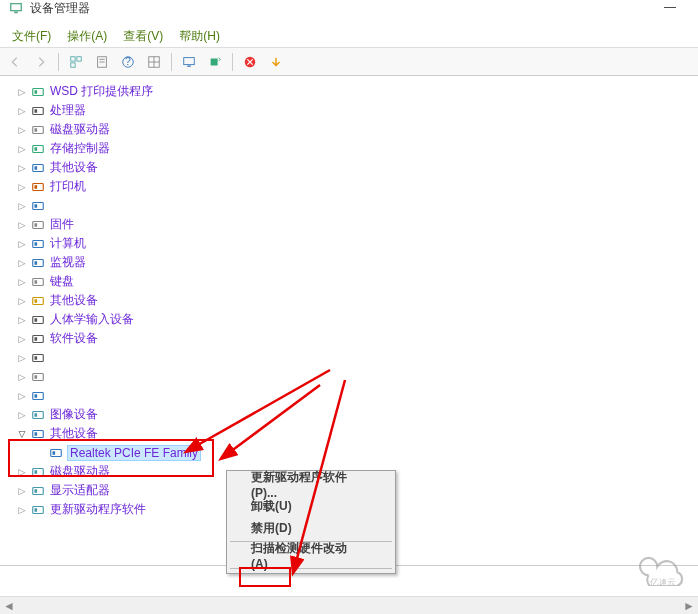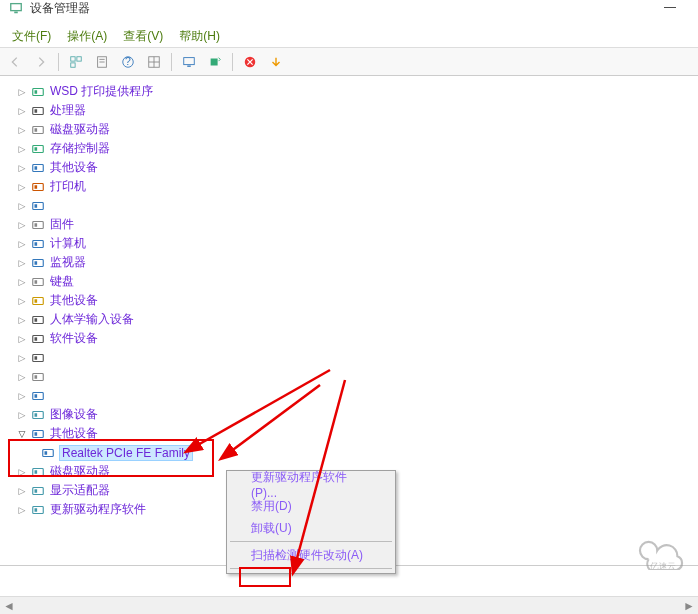--- a/index.html
+++ b/index.html
@@ -12,28 +12,28 @@
 .menu-bar .menu-item { padding: 2px 8px; color: #4d7c0f; }
 .toolbar { height: 28px; display: flex; align-items: center; gap: 4px; padding: 2px 4px; border-bottom: 1px solid #ccc; background: #f8f8f8; }
 .toolbar .tbtn { width: 22px; height: 22px; display: inline-flex; align-items: center; justify-content: center; border: 1px solid transparent; color: #444; }
 .toolbar .tbtn.disabled { color: #bbb; }
 .toolbar .sep { width: 1px; height: 18px; background: #ccc; margin: 0 2px; }
 .tree { padding: 6px 0 6px 8px; overflow: auto; height: 490px; border-bottom: 1px solid #ccc; position: relative; }
 .node { display: flex; align-items: center; height: 19px; white-space: nowrap; position: relative; }
 .toggle { width: 12px; height: 12px; margin-left: 8px; margin-right: 2px; display: inline-flex; align-items: center; justify-content: center; color: #888; font-size: 9px; }
 .nicon { width: 16px; height: 16px; margin-right: 4px; display: inline-flex; align-items: center; justify-content: center; }
 .label { color: #6d28d9; }
-.child { padding-left: 10px; text-align: right; }
+.child { padding-left: 18px; text-align: right; }
 .highlight-box { border: 2px solid #e60000; position: absolute; pointer-events: none; }
 .arrow-svg { position: absolute; top: 0; left: 0; width: 698px; height: 614px; pointer-events: none; }
 .context-menu { position: absolute; background: #f0f0f0; border: 1px solid #a0a0a0; box-shadow: 2px 2px 3px rgba(0,0,0,.25); padding: 2px; }
-.context-menu .mi { padding: 4px 30px 4px 22px; color: #8b5cf6; height: 22px; display: flex; align-items: center; }
+.context-menu .mi { padding: 4px 30px 4px 22px; color: #404040; height: 22px; display: flex; align-items: center; font-weight: bold; }
 .context-menu .sep { height: 1px; background: #bcbcbc; margin: 2px 1px; }
 .ctx-highlight { position: absolute; border: 2px solid #e60000; pointer-events: none; }
-.watermark { position: absolute; right: 6px; bottom: 44px; width: 58px; height: 36px; opacity: .6; }
+.watermark { position: absolute; right: 6px; bottom: 28px; width: 58px; height: 36px; opacity: .6; }
 .watermark svg { width: 100%; height: 100%; }
 .sel-blue { background: #cce8ff; outline: 1px solid #99d1ff; padding: 0 2px; }
 .scrollbar-h { position: absolute; left: 0; right: 0; bottom: 0; height: 18px; background: #f0f0f0; border-top: 1px solid #dcdcdc; display:flex; align-items:center; justify-content:space-between; }
 .scrollbar-h .sbtn { width:18px; height:18px; display:flex; align-items:center; justify-content:center; color:#888; }
 </style>
 </head>
 <body>
 
 <div class="title-bar">
   <span class="icon">
@@ -343,22 +343,22 @@
           <rect x="2" y="4" width="12" height="8" rx="1" fill="none" stroke="#49a" stroke-width="1.3"></rect>
           <rect x="4" y="6" width="3" height="4" fill="#49a"></rect>
         </svg>
       </span>
       <span class="label">更新驱动程序软件</span>
     </div>
   </div>
 
 <div class="context-menu" style="left:226px; top:470px; width:170px;">
   <div class="mi">更新驱动程序软件(P)...</div>
+  <div class="mi">卸载(U)</div>
   <div class="mi">禁用(D)</div>
-  <div class="mi">卸载(U)</div>
   <div class="sep"></div>
   <div class="mi">扫描检测硬件改动(A)</div>
   <div class="sep"></div>
 </div>
 
 <div class="highlight-box" style="left:8px; top:439px; width:206px; height:38px;"></div>
 <div class="ctx-highlight" style="left:239px; top:567px; width:52px; height:20px;"></div>
 
 <svg class="arrow-svg">
   <defs>

